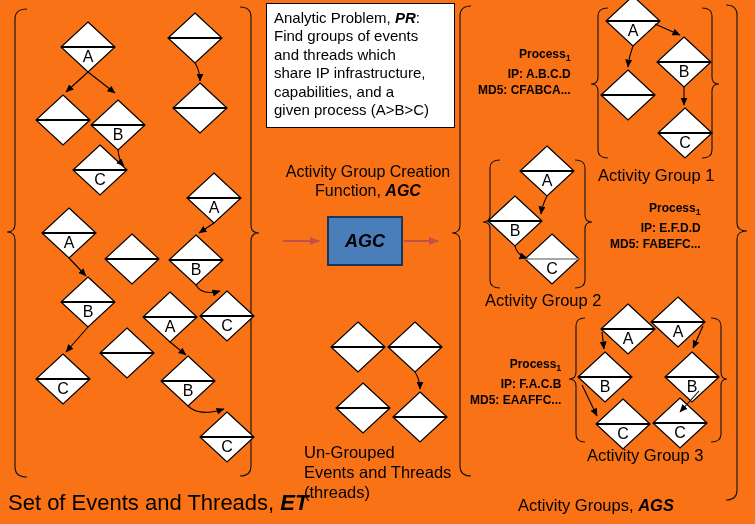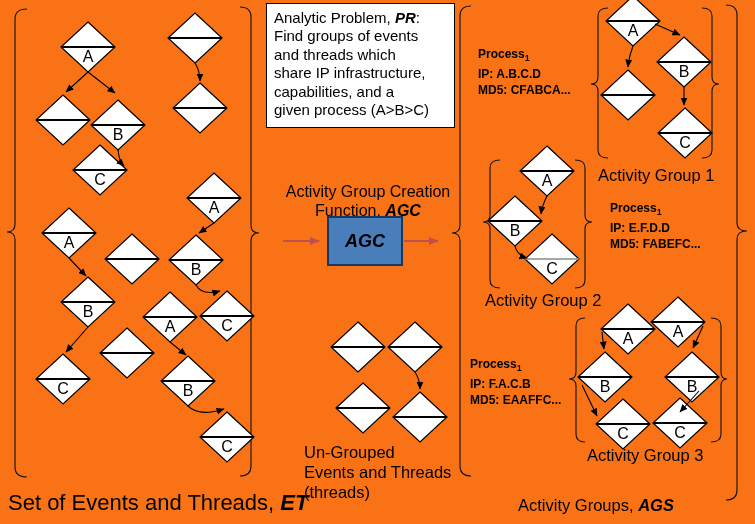--- a/index.html
+++ b/index.html
@@ -17,31 +17,31 @@
   .ah-black{fill:#000;}
   .ah-red{fill:var(--arrow-red,#c0504d);}
   .txt{position:absolute;white-space:nowrap;}
   .bi{font-weight:bold;font-style:italic;}
   .problem-box{
     position:absolute;left:266px;top:3px;width:178px;height:113px;
     border:1.6px solid #000;background:#fff;padding:5px 2px 5px 7px;
     font-size:15px;line-height:18.4px;
   }
   .agc-title{position:absolute;left:252px;top:162px;width:232px;text-align:center;
-    font-size:16px;line-height:19px;margin-top:20px;}
+    font-size:16px;line-height:19px;}
   .agc-box{
     position:absolute;left:327px;top:216px;width:76px;height:50px;
     background:var(--box-fill,#4a7ebb);border:2px solid var(--box-border,#17375e);
     display:flex;align-items:center;justify-content:center;
     font-size:18px;box-sizing:border-box;
   }
   .ungrouped-label{position:absolute;left:304px;top:443px;width:180px;text-align:left;
     font-size:16.5px;line-height:19.8px;}
   .caption{position:absolute;font-size:22px;}
-  .proc{position:absolute;font-size:12px;font-weight:bold;line-height:15.8px;}
+  .proc{position:absolute;font-size:12px;font-weight:bold;line-height:15.8px;text-align:right;}
   .proc .sub{font-size:9px;vertical-align:-3px;}
   .glabel{position:absolute;font-size:16.5px;}
   .dl{position:absolute;font-size:16px;line-height:17px;transform:translateX(-50%);}
 </style>
 </head>
 <body>
 
 <div id="stage">
 
 <svg id="diagram-svg" width="755" height="524" viewBox="0 0 755 524">

